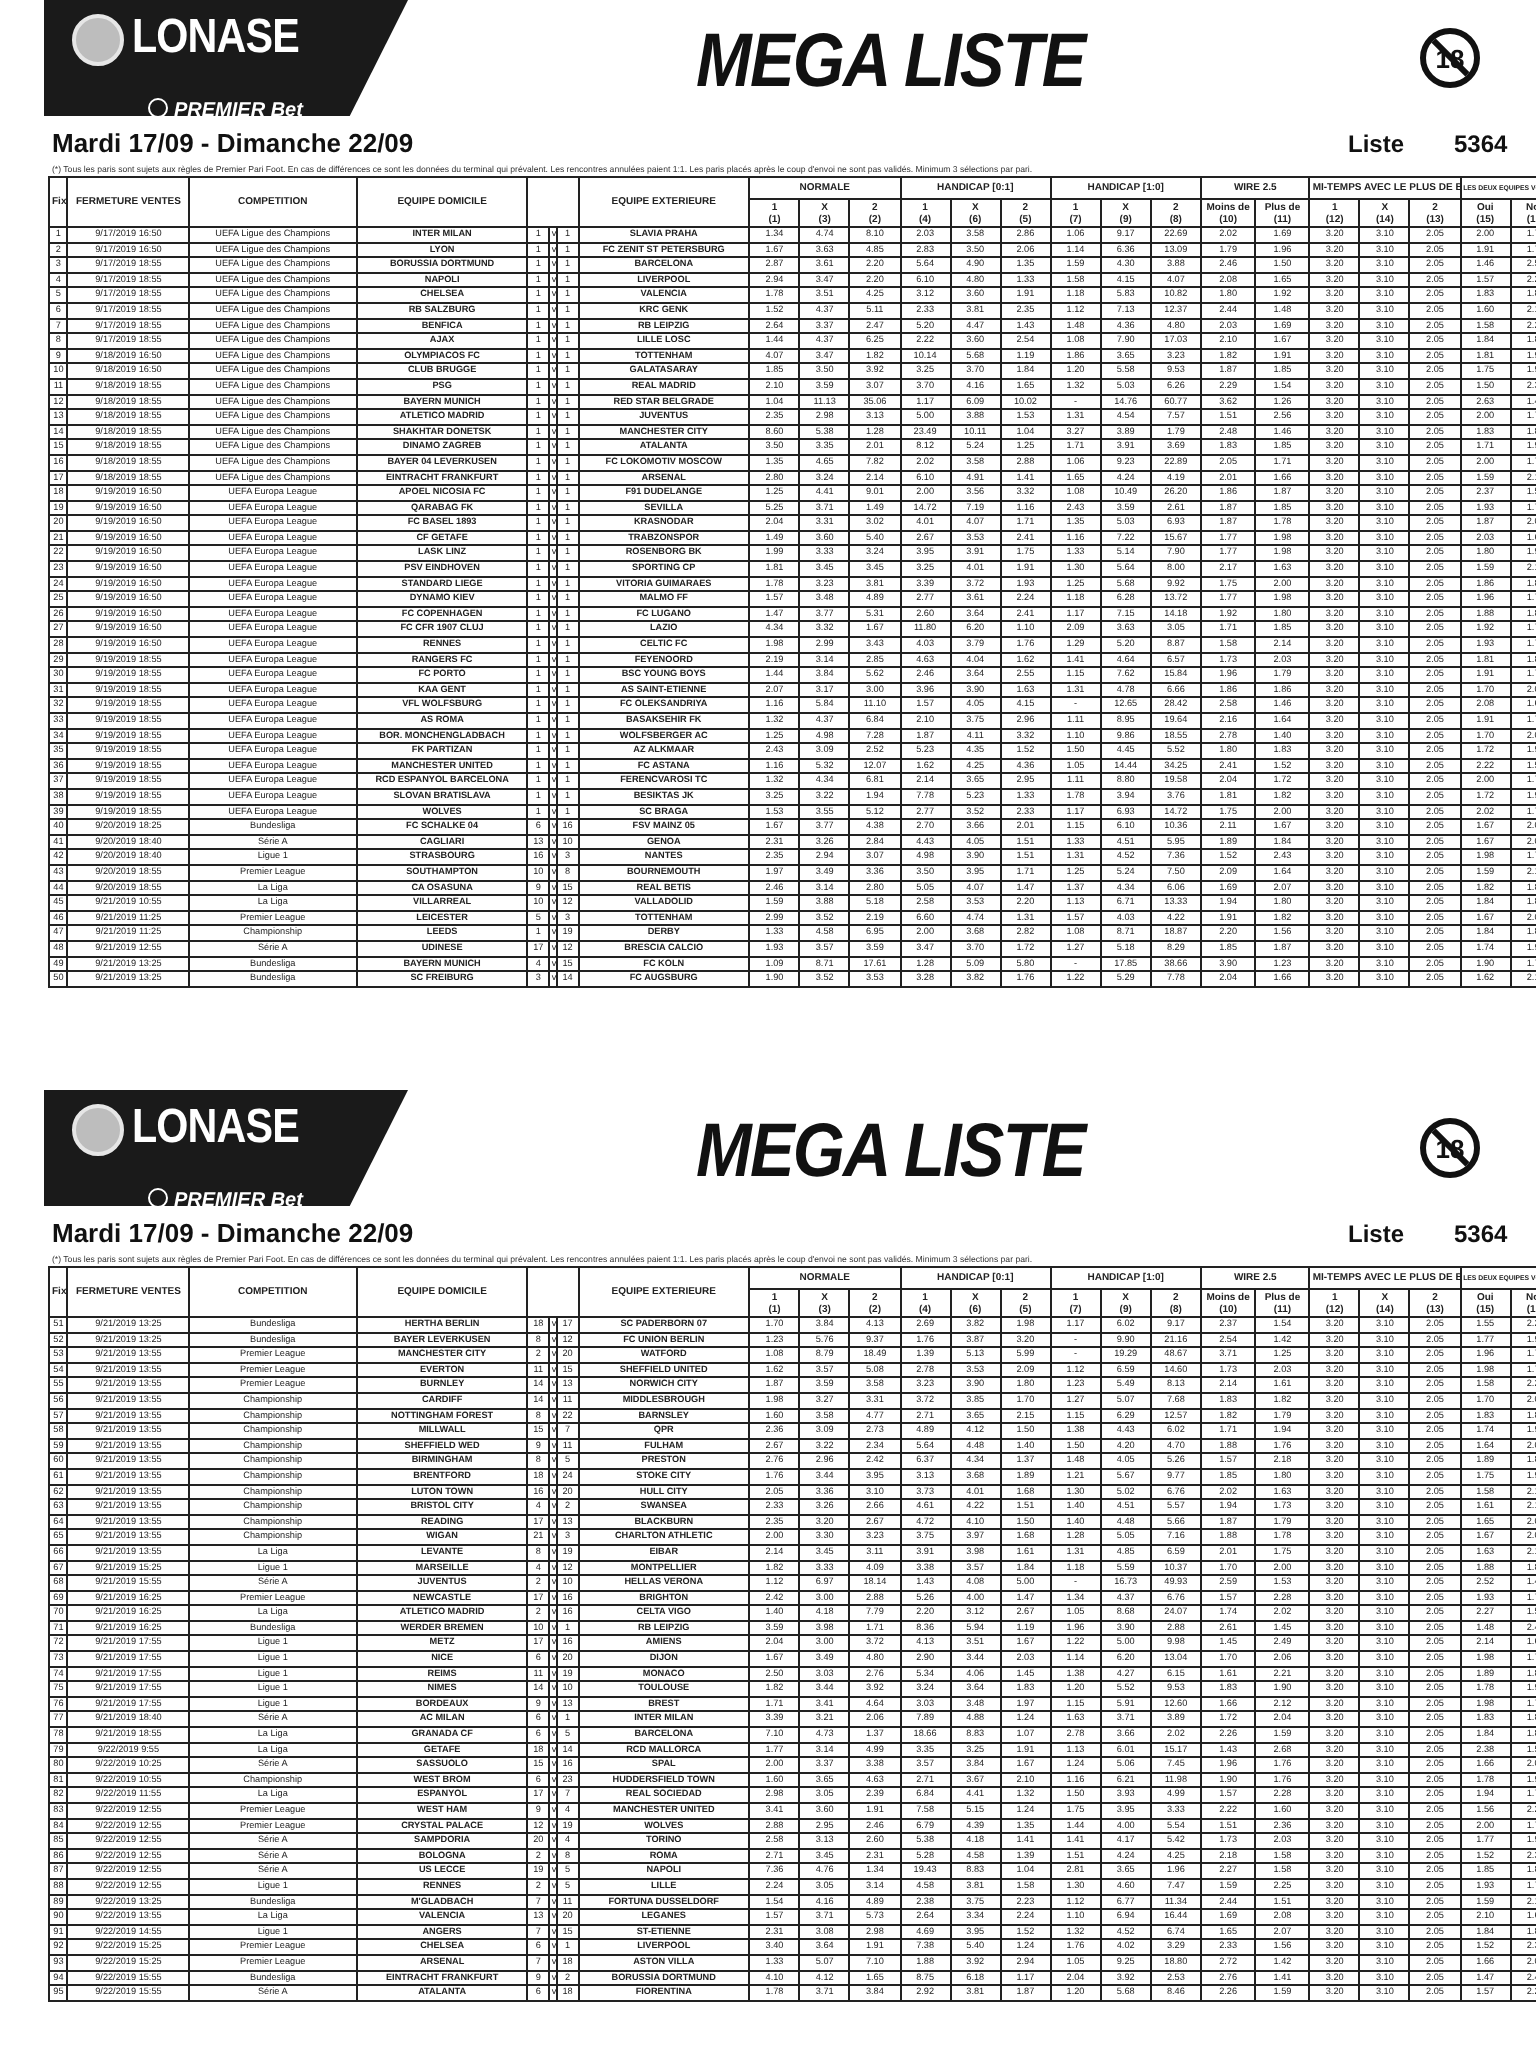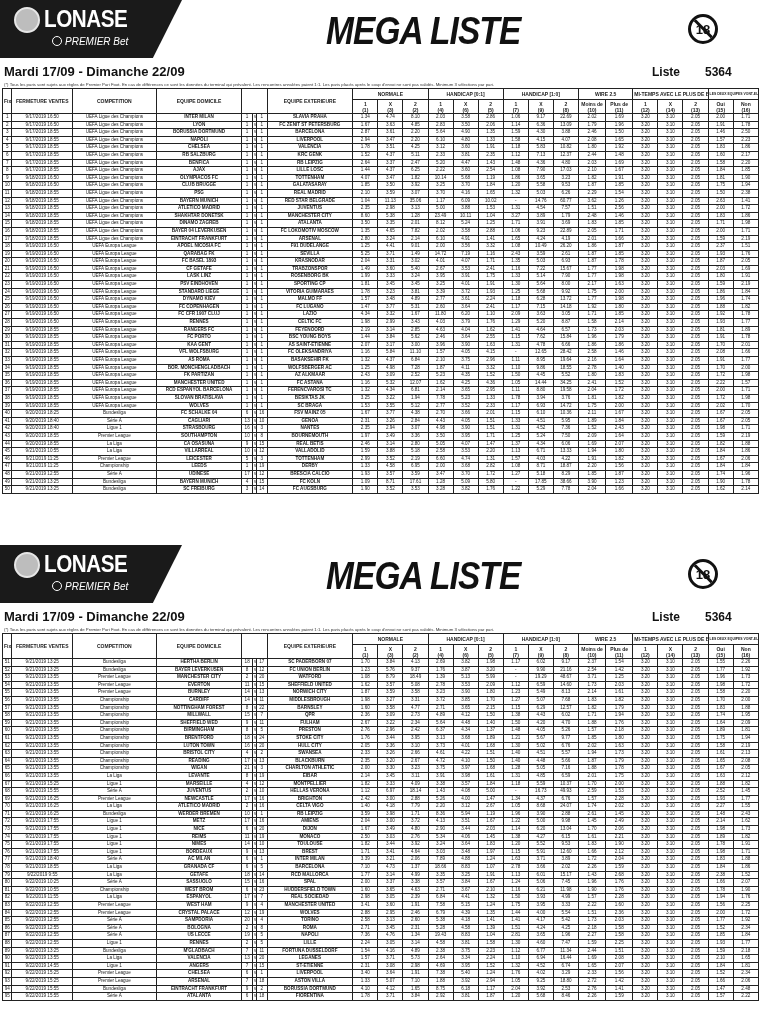--- a/index.html
+++ b/index.html
@@ -1,24 +1,24 @@
 <!DOCTYPE html>
 <html><head>
 <meta charset="utf-8">
 <style>
   * { box-sizing: border-box; margin: 0; padding: 0; }
   body { width: 768px; height: 1024px; overflow: hidden; background: #fff; font-family: "Liberation Sans", sans-serif; color: #111; }
-  .page { position: absolute; left: 0; width: 768px; }
+  .page { position: absolute; left: 0; width: 768px; padding-left: 22px; }
   .page1 { top: 0; height: 515px; }
   .page2 { top: 545px; height: 479px; overflow: hidden; }
   .banner { position: relative; height: 58px; }
   .logo-block { position: absolute; left: 0; top: 0; width: 182px; height: 58px; background: #1a1a1a; clip-path: polygon(0 0, 100% 0, 84% 100%, 0 100%); }
   .logo-emblem { position: absolute; left: 14px; top: 7px; width: 26px; height: 26px; border-radius: 50%; background: #bdbdbd; border: 2px solid #e6e6e6; }
   .logo-text { position: absolute; left: 44px; top: 5px; color: #fff; font-weight: bold; font-size: 24px; letter-spacing: -0.5px; font-family: "Liberation Sans", sans-serif; transform: scaleX(0.86); transform-origin: left; }
-  .logo-sub { position: absolute; left: 52px; top: 36px; color: #fff; font-size: 10px; font-weight: normal; font-style: italic; }
+  .logo-sub { position: absolute; left: 52px; top: 49px; color: #fff; font-size: 10px; font-weight: bold; font-style: italic; }
   .logo-sub-circle { display: inline-block; width: 10px; height: 10px; border: 1.5px solid #fff; border-radius: 50%; vertical-align: -1px; margin-right: 3px; }
   .mega { position: absolute; left: 326px; top: 10px; font-size: 38px; font-weight: bold; font-style: italic; letter-spacing: -1px; transform: scaleX(0.88); transform-origin: left; }
   .age-icon { position: absolute; left: 688px; top: 14px; width: 30px; height: 30px; border: 3px solid #111; border-radius: 50%; display: flex; align-items: center; justify-content: center; font-weight: bold; font-size: 13px; overflow: hidden; }
   .age-icon::after { content: ""; position: absolute; width: 3px; height: 36px; background: #111; transform: rotate(-45deg); }
   .subhead { position: relative; height: 24px; }
   .date-title { position: absolute; left: 4px; top: 6px; font-size: 13px; font-weight: bold; }
   .liste-label { position: absolute; left: 652px; top: 7px; font-size: 12px; font-weight: bold; }
   .liste-num { position: absolute; left: 705px; top: 7px; font-size: 12px; font-weight: bold; }
   .disclaimer { font-size: 4.3px; color: #333; padding-left: 4px; white-space: nowrap; overflow: hidden; height: 6px; line-height: 6px; }
   table.odds { border-collapse: collapse; margin-left: 2px; table-layout: fixed; width: 757px; }

